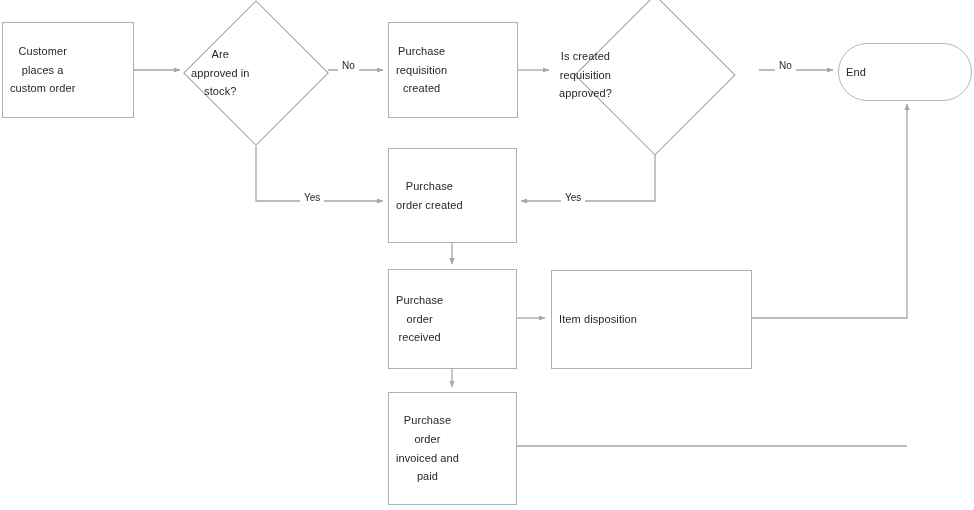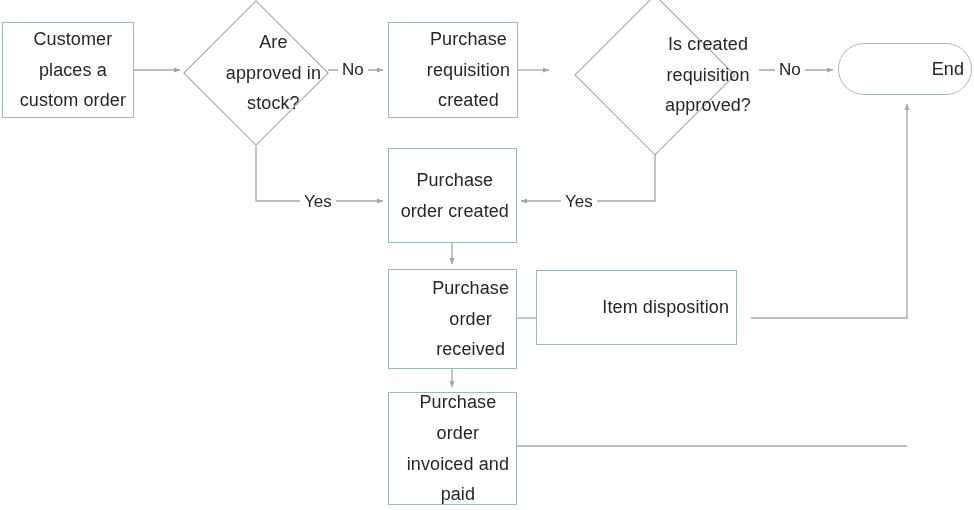--- a/index.html
+++ b/index.html
@@ -25,25 +25,25 @@
     top: 0;
     width: 974px;
     height: 510px;
     pointer-events: none;
   }
   .node {
     position: absolute;
     box-sizing: border-box;
     display: flex;
     align-items: center;
-    justify-content: flex-end;
+    justify-content: flex-start;
     text-align: center;
     background: #ffffff;
     color: #262626;
-    font-size: 18px;
+    font-size: 11px;
     line-height: 1.72;
     letter-spacing: 0.1px;
   }
   .node.process {
     border: 1.4px solid #9fb4c6;
   }
   .node.terminator {
     border: 1.4px solid #a9bac7;
     border-radius: 29px;
   }
@@ -63,21 +63,21 @@
     border: 1.4px solid #9b9b9b;
     background: #ffffff;
     transform: translate(-50%, -50%) rotate(45deg);
   }
   .node.decision .node-label {
     position: relative;
     z-index: 2;
   }
   .edge-label {
     position: absolute;
-    font-size: 17px;
+    font-size: 10px;
     color: #262626;
     background: #ffffff;
     padding: 0 4px;
     line-height: 1.2;
     white-space: nowrap;
   }
 </style>
 </head>
 <body>
 
@@ -134,36 +134,36 @@
 created</span>
   </div>
 
   <div class="node decision" style="left:552px; top:-3px; width:206px; height:156px;">
     <span class="diamond-shape" style="width:112px; height:112px;"></span>
     <span class="node-label">Is created
 requisition
 approved?</span>
   </div>
 
-  <div class="node terminator" style="left:838px; top:43px; width:134px; height:52px;">
+  <div class="node terminator" style="left:838px; top:43px; width:134px; height:58px;">
     <span class="node-label">End</span>
   </div>
 
   <div class="node process" style="left:388px; top:148px; width:129px; height:95px;">
     <span class="node-label">Purchase
 order created</span>
   </div>
 
   <div class="node process" style="left:388px; top:269px; width:129px; height:100px;">
     <span class="node-label">Purchase
 order
 received</span>
   </div>
 
-  <div class="node process" style="left:536px; top:270px; width:201px; height:75px;">
+  <div class="node process" style="left:551px; top:270px; width:201px; height:99px;">
     <span class="node-label">Item disposition</span>
   </div>
 
   <div class="node process" style="left:388px; top:392px; width:129px; height:113px;">
     <span class="node-label">Purchase
 order
 invoiced and
 paid</span>
   </div>
 

